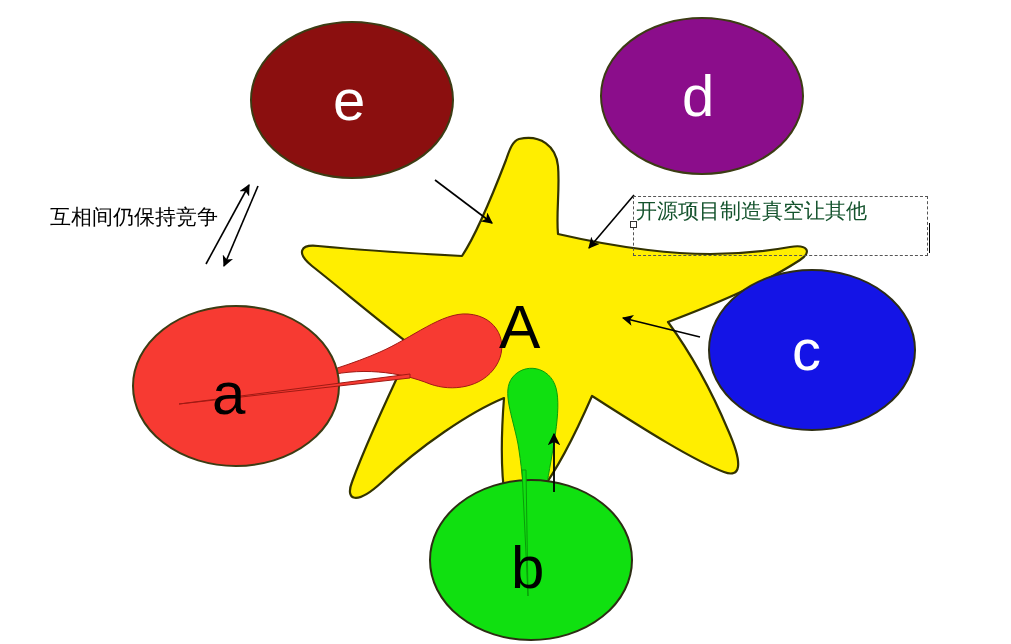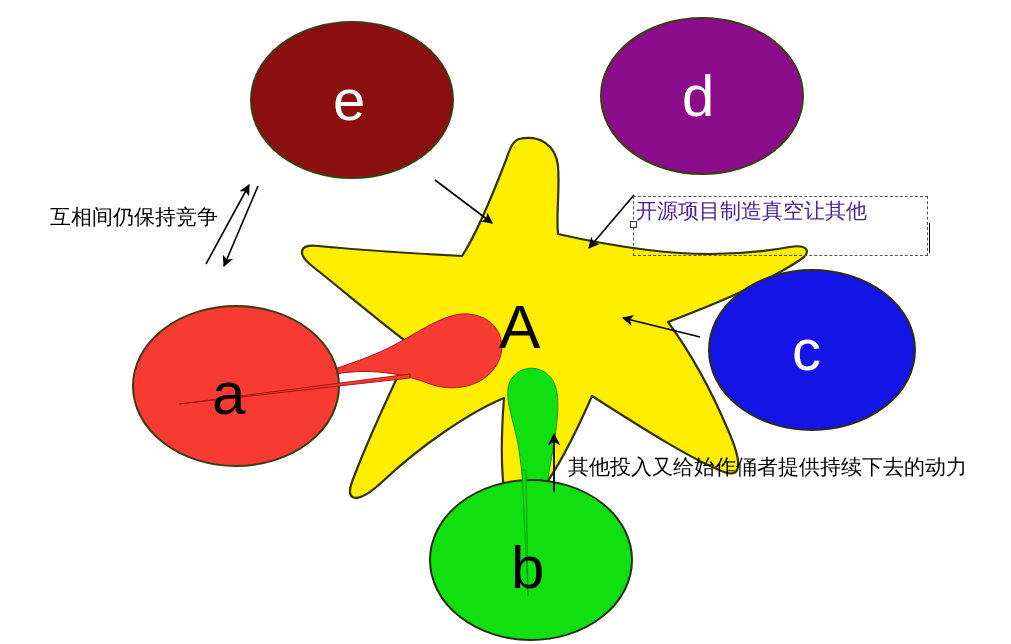--- a/index.html
+++ b/index.html
@@ -51,21 +51,21 @@
     width: 295px;
     height: 60px;
     border: 1px dashed #555555;
     box-sizing: border-box;
     padding: 0;
   }
   #textbox-vacuum .tb-line {
     display: block;
     font-size: 21px;
     line-height: 29px;
-    color: #4c1d95;
+    color: #14532d;
     white-space: nowrap;
     font-family: "DejaVu Sans", "Liberation Sans", sans-serif;
     padding-left: 2px;
   }
   #textbox-caret {
     position: absolute;
     right: -3px;
     top: 26px;
     width: 1px;
     height: 30px;
@@ -160,21 +160,20 @@
 
     <line x1="554" y1="492" x2="554" y2="434" stroke="#000000" stroke-width="1.8" marker-end="url(#ah)"></line>
 
     <line x1="206" y1="264" x2="249" y2="185" stroke="#000000" stroke-width="1.6" marker-end="url(#ah)"></line>
     <line x1="258" y1="186" x2="224" y2="266" stroke="#000000" stroke-width="1.6" marker-end="url(#ah)"></line>
 
   </svg>
 
   <div class="anno" id="anno-compete">互相间仍保持竞争</div>
 
-  <div class="anno" id="anno-motivation">其他投入又给始作俑者提供持续下去的动力</div>
 
   <div id="textbox-vacuum">
     <span class="tb-line">开源项目制造真空让其他</span>
     <span id="textbox-caret"></span>
     <span id="textbox-handle"></span>
   </div>
 
 </div>
 
 </body></html>

